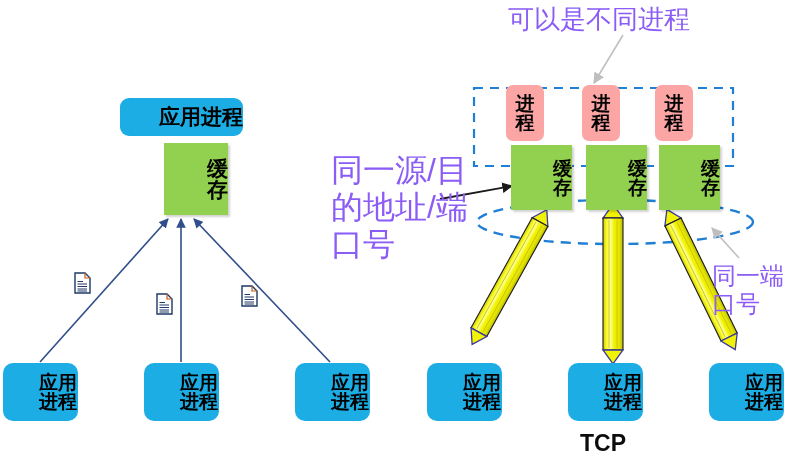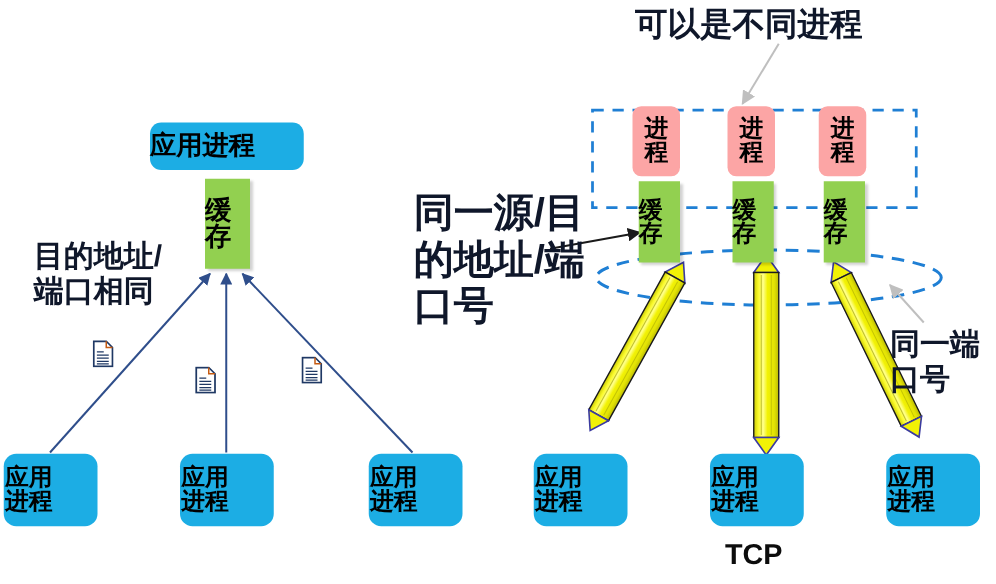--- a/index.html
+++ b/index.html
@@ -28,21 +28,21 @@
 
   
   .blue-box {
     position: absolute;
     background: #1CADE4;
     border-radius: 10px;
     color: #000000;
     font-weight: bold;
     display: flex;
     align-items: center;
-    justify-content: flex-start;
+    justify-content: flex-end;
     text-align: center;
     line-height: 1.02;
     letter-spacing: 0px;
     z-index: 5;
   }
   .blue-box.wide {
     border-radius: 9px;
   }
   .proc-tall {
     position: absolute;
@@ -57,32 +57,33 @@
     line-height: 1.0;
     z-index: 5;
   }
   .green-box {
     position: absolute;
     background: #92D050;
     color: #000000;
     font-weight: bold;
     display: flex;
     align-items: center;
-    justify-content: flex-start;
+    justify-content: flex-end;
     text-align: center;
     line-height: 1.0;
     z-index: 4;
     box-shadow: 2px 2px 2px rgba(0,0,0,0.18);
+    padding-left: 28px;
   }
 
   
   .cn-label {
     position: absolute;
-    color: #0f172a;
-    font-weight: bold;
+    color: #8b5cf6;
+    font-weight: normal;
     line-height: 1.16;
     white-space: pre-line;
     z-index: 6;
   }
   .proto-label {
     position: absolute;
     color: #0c0c0c;
     font-weight: bold;
     z-index: 6;
   }
@@ -172,22 +173,20 @@
   </svg>
 
   <div class="blue-box wide" style="left:120px; top:98px; width:123px; height:38px; font-size:21px;">
     <span>应用进程</span>
   </div>
 
   <div class="green-box" style="left:164px; top:143px; width:36px; height:72px; font-size:21px;">
     <span style="display:block; width:1em;">缓存</span>
   </div>
 
-  <div class="cn-label" style="left:27px; top:192px; font-size:24px;">目的地址/
-端口相同</div>
 
   <div class="doc-icon" style="left:74px; top:272px; width:17px; height:22px;">
     <svg viewBox="0 0 17 22" width="17" height="22">
       <path d="M1 1 h10 l5 5 v15 h-15 z" fill="#ffffff" stroke="#1F3864" stroke-width="1.4"></path>
       <path d="M11 1 v5 h5" fill="none" stroke="#C55A11" stroke-width="1.2"></path>
       <g stroke="#1F3864" stroke-width="1">
         <line x1="3.5" y1="9.5" x2="9" y2="9.5"></line>
         <line x1="3.5" y1="12" x2="13" y2="12"></line>
         <line x1="3.5" y1="14.5" x2="13" y2="14.5"></line>
         <line x1="3.5" y1="17" x2="13" y2="17"></line>

